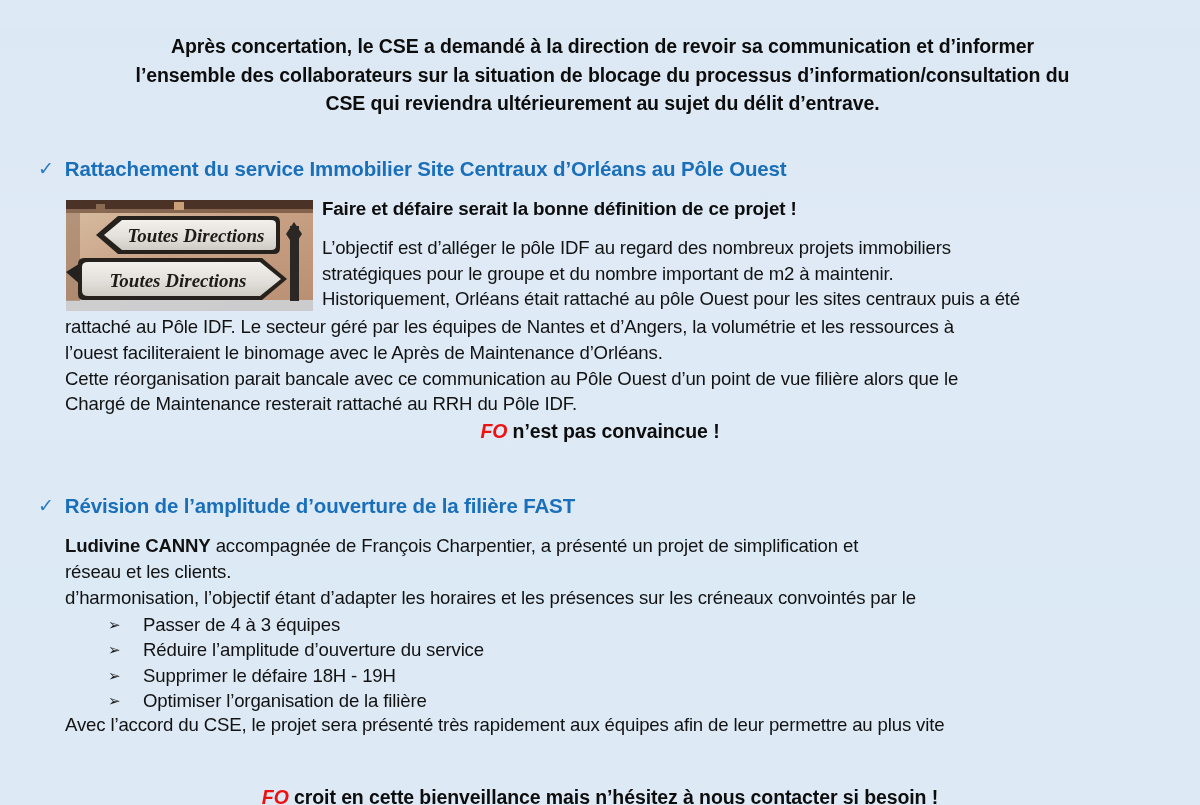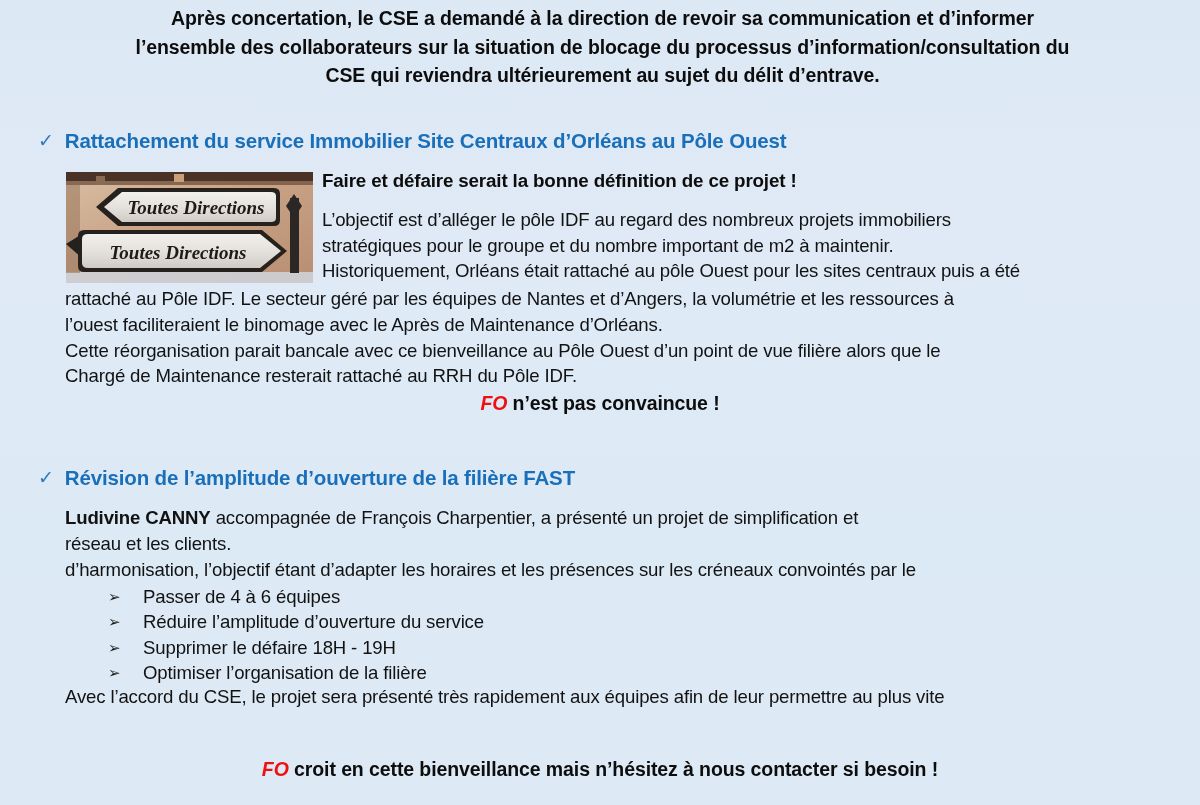--- a/index.html
+++ b/index.html
@@ -14,20 +14,21 @@
     font-family: "Liberation Sans", sans-serif;
     color: #101010;
     -webkit-font-smoothing: antialiased;
   }
   .page {
     position: relative;
     width: 1200px;
     height: 580px;
     background: linear-gradient(180deg, #dce8f4 0%, #dfeaf6 40%, #dceaf6 100%);
     box-sizing: border-box;
+    margin-top: 28px;
   }
 
   
   .intro {
     position: absolute;
     left: 60px;
     top: 4px;
     width: 1085px;
     text-align: center;
     font-size: 19.5px;
@@ -222,21 +223,21 @@
   <div class="body-text" id="beside-photo">
     <span class="lead">Faire et défaire serait la bonne définition de ce projet !</span>
     <span class="l">L’objectif est d’alléger le pôle IDF au regard des nombreux projets immobiliers</span>
     <span class="l">stratégiques pour le groupe et du nombre important de m2 à maintenir.</span>
     <span class="l">Historiquement, Orléans était rattaché au pôle Ouest pour les sites centraux puis a été</span>
   </div>
 
   <div class="body-text" id="para-continue">
     <span class="l">rattaché au Pôle IDF. Le secteur géré par les équipes de Nantes et d’Angers, la volumétrie et les ressources à</span>
     <span class="l">l’ouest faciliteraient le binomage avec le Après de Maintenance d’Orléans.</span>
-    <span class="l">Cette réorganisation parait bancale avec ce bienveillance au Pôle Ouest d’un point de vue filière alors que le</span>
+    <span class="l">Cette réorganisation parait bancale avec ce communication au Pôle Ouest d’un point de vue filière alors que le</span>
     <span class="l">Chargé de Maintenance resterait rattaché au RRH du Pôle IDF.</span>
   </div>
 
   <div class="slogan" id="slogan-1">
     <span class="fo">FO</span><span> n’est pas convaincue !</span>
   </div>
 
   <div class="heading" id="heading-2">
     <span class="check">✓</span>
     <span>Révision de l’amplitude d’ouverture de la filière FAST</span>
@@ -244,21 +245,21 @@
 
   <div class="body-text" id="para-fast">
     <span class="l"><span class="name">Ludivine CANNY</span><span> accompagnée de François Charpentier, a présenté un projet de simplification et</span></span>
     <span class="l">réseau et les clients.</span>
     <span class="l">d’harmonisation, l’objectif étant d’adapter les horaires et les présences sur les créneaux convointés par le</span>
   </div>
 
   <ul class="bullets">
     <li>
       <span class="arrow">➢</span>
-      <span>Passer de 4 à 6 équipes</span>
+      <span>Passer de 4 à 3 équipes</span>
     </li>
     <li>
       <span class="arrow">➢</span>
       <span>Réduire l’amplitude d’ouverture du service</span>
     </li>
     <li>
       <span class="arrow">➢</span>
       <span>Supprimer le défaire 18H - 19H</span>
     </li>
     <li>

